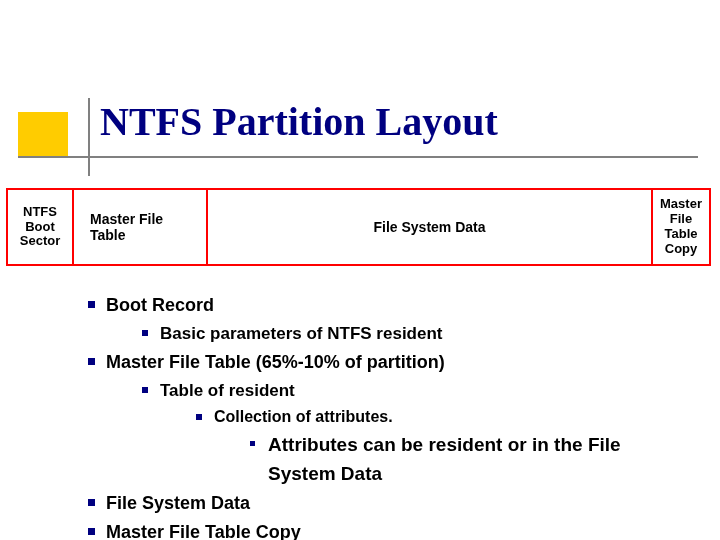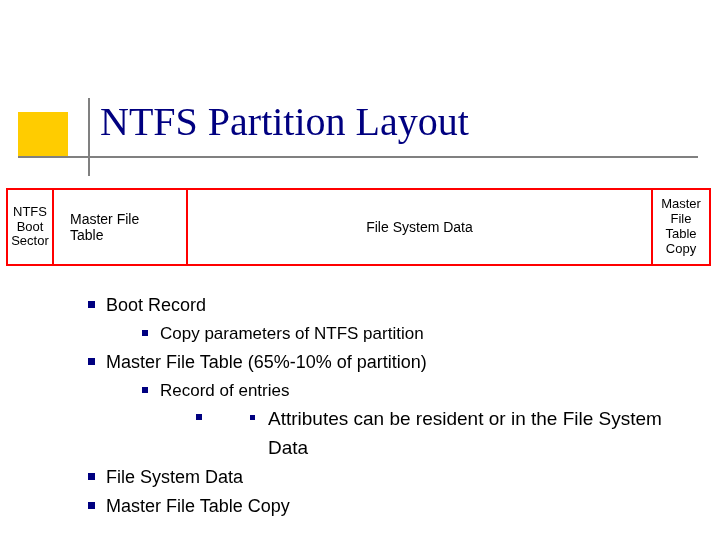--- a/index.html
+++ b/index.html
@@ -9,20 +9,21 @@
     height: 540px;
     background: #ffffff;
     font-family: Verdana, Geneva, sans-serif;
     color: #000;
     overflow: hidden;
   }
   .slide {
     position: relative;
     width: 720px;
     height: 540px;
+    font-weight: bold;
   }
   .title-accent {
     position: absolute;
     left: 18px;
     top: 112px;
     width: 50px;
     height: 44px;
     background: #ffcc00;
     z-index: 0;
   }
@@ -71,21 +72,21 @@
     display: flex;
     align-items: center;
     justify-content: center;
     font-size: 14px;
     line-height: 1.15;
     text-align: center;
     padding: 4px 10px;
     box-sizing: border-box;
   }
   .diag-cell:last-child { border-right: none; }
-  .diag-cell.c0 { width: 46px; font-size: 13px; padding: 2px 2px; }
+  .diag-cell.c0 { width: 66px; font-size: 13px; padding: 2px 2px; }
   .diag-cell.c1 { width: 134px; text-align: left; justify-content: flex-start; padding-left: 16px; }
   .diag-cell.c2 { flex: 1; }
   .diag-cell.c3 { width: 56px; font-size: 13px; padding: 2px 2px; }
 
   .content {
     position: absolute;
     left: 84px;
     top: 290px;
     width: 600px;
     font-size: 18px;
@@ -125,31 +126,32 @@
     <div class="diag-cell c2">File System Data</div>
     <div class="diag-cell c3">Master File Table Copy</div>
   </div>
 
   <div class="content">
     <ul class="lvl1">
       <li>
         <span>Boot Record</span>
         <ul class="lvl2">
           <li>
-            <span>Copy parameters of NTFS partition</span>
+            <span>Basic parameters of NTFS resident</span>
           </li>
         </ul>
       </li>
       <li>
         <span>Master File Table (65%-10% of partition)</span>
         <ul class="lvl2">
           <li>
-            <span>Record of entries</span>
+            <span>Table of resident</span>
             <ul class="lvl3">
               <li>
+                <span>Collection of attributes.</span>
                 <ul class="lvl4">
                   <li>
                     <span>Attributes can be resident or in the File System Data</span>
                   </li>
                 </ul>
               </li>
             </ul>
           </li>
         </ul>
       </li>

